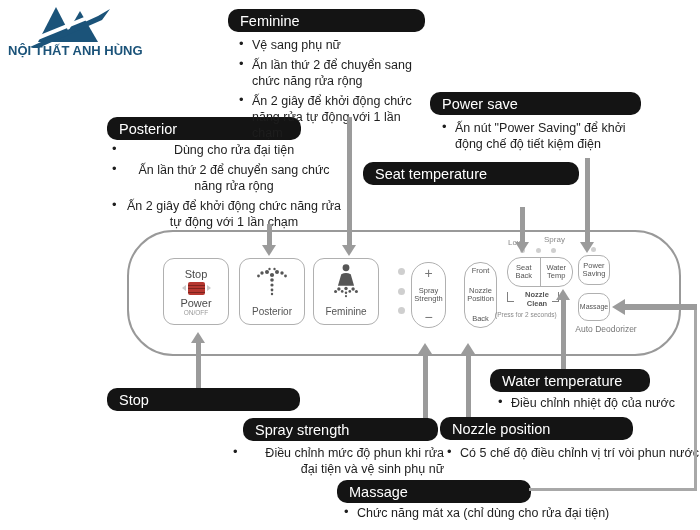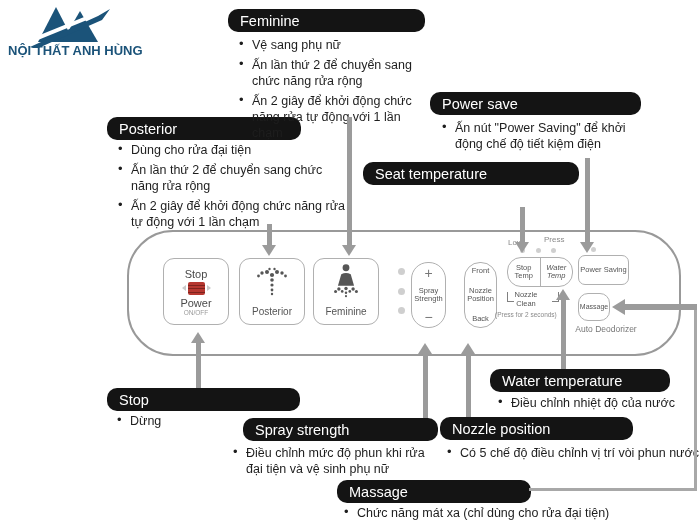--- a/index.html
+++ b/index.html
@@ -93,45 +93,44 @@
     <div class="logo-text">NỘI THẤT ANH HÙNG</div>
   </div>
 
   <div class="callout-title" style="left:228px; top:9px;  width:197px;">Feminine</div>
   <div class="callout-title" style="left:107px; top:117px; width:194px;">Posterior</div>
   <div class="callout-title" style="left:430px; top:92px; width:211px;">Power save</div>
   <div class="callout-title" style="left:363px; top:162px; width:216px;">Seat temperature</div>
   <div class="callout-title" style="left:107px; top:388px; width:193px;">Stop</div>
   <div class="callout-title" style="left:243px; top:418px; width:195px;">Spray strength</div>
   <div class="callout-title" style="left:440px; top:417px; width:193px;">Nozzle position</div>
-  <div class="callout-title" style="left:490px; top:369px; width:180px;">Water temperature</div>
+  <div class="callout-title" style="left:490px; top:369px; width:160px;">Water temperature</div>
   <div class="callout-title" style="left:337px; top:480px; width:194px;">Massage</div>
 
   <ul class="bullets" style="left:238px; top:37px; width:192px;">
     <li class="nowrap">Vệ sang phụ nữ</li>
     <li>Ấn lần thứ 2 để chuyển sang chức năng rửa rộng</li>
     <li>Ấn 2 giây để khởi động chức năng rửa tự động với 1 lần chạm</li>
   </ul>
 
-  <ul class="bullets" style="left:117px; top:142px; width:232px;">
+  <ul class="bullets" style="left:111px; top:142px; width:232px;text-align:center;">
     <li class="nowrap">Dùng cho rửa đại tiện</li>
     <li>Ấn lần thứ 2 để chuyển sang chức năng rửa rộng</li>
     <li>Ấn 2 giây để khởi động chức năng rửa tự động với 1 lần chạm</li>
   </ul>
 
   <ul class="bullets" style="left:441px; top:120px; width:214px;">
     <li>Ấn nút "Power Saving" để khởi động chế độ tiết kiệm điện</li>
   </ul>
 
 
   <ul class="bullets wide-gap" style="left:116px; top:413px;">
-    <li class="nowrap">Dừng</li>
-  </ul>
-
-  <ul class="bullets" style="left:232px; top:445px; width:212px;">
+  </ul>
+
+  <ul class="bullets" style="left:232px; top:445px; width:212px;text-align:right;">
     <li>Điều chỉnh mức độ phun khi rửa đại tiện và vệ sinh phụ nữ</li>
   </ul>
 
   <ul class="bullets" style="left:446px; top:445px;">
     <li class="nowrap">Có 5 chế độ điều chỉnh vị trí vòi phun nước</li>
   </ul>
 
   <ul class="bullets" style="left:343px; top:505px;">
     <li class="nowrap">Chức năng mát xa (chỉ dùng cho rửa đại tiện)</li>
   </ul>
@@ -199,35 +198,35 @@
     <span class="plusminus">−</span>
   </div>
 
   <div class="btn btn-pill" style="left:464px; width:33px; border-radius:16px;text-align:center;">
     <span class="tiny">Front</span>
     <span class="tiny" style="width:30px;">Nozzle Position</span>
     <span class="tiny">Back</span>
   </div>
 
   <span class="scale-label" style="left:508px; top:238px;">Low</span>
-  <span class="scale-label" style="left:544px; top:235px;">Press</span>
+  <span class="scale-label" style="left:544px; top:235px;">Spray</span>
   <span class="led" style="left:520px; top:248px; width:5px; height:5px;"></span>
   <span class="led" style="left:536px; top:248px; width:5px; height:5px;"></span>
   <span class="led" style="left:551px; top:248px; width:5px; height:5px;"></span>
   <span class="led" style="left:591px; top:247px; width:5px; height:5px;"></span>
 
   <div style="position:absolute; left:507px; top:257px; width:66px; height:30px; border:1.5px solid #b0b0b0; border-radius:14px; background:#fff; display:flex;">
-    <div class="tiny" style="flex:1; display:flex; align-items:center; justify-content:center; text-align:center;">Stop Temp</div>
-    <div class="tiny" style="flex:1; display:flex; align-items:center; justify-content:center; text-align:center; border-left:1.5px solid #b0b0b0;font-style:italic;">Water Temp</div>
-  </div>
-
-  <div class="btn btn-small" style="left:578px; top:255px; width:51px; height:30px;border-radius:7px;">Power Saving</div>
+    <div class="tiny" style="flex:1; display:flex; align-items:center; justify-content:center; text-align:center;">Seat Back</div>
+    <div class="tiny" style="flex:1; display:flex; align-items:center; justify-content:center; text-align:center; border-left:1.5px solid #b0b0b0;">Water Temp</div>
+  </div>
+
+  <div class="btn btn-small" style="left:578px; top:255px; width:32px; height:30px;">Power Saving</div>
 
   <span class="bracket-l" style="left:507px; top:292px;"></span>
-  <div class="tiny" style="position:absolute; left:505px; top:291px; width:42px; text-align:center;">Nozzle Clean</div>
+  <div class="tiny" style="position:absolute; left:516px; top:291px; width:42px; text-align:center;font-weight:bold;">Nozzle Clean</div>
   <span class="bracket-r" style="left:552px; top:292px;"></span>
   <div class="note" style="left:495px; top:311px;">(Press for 2 seconds)</div>
 
   <div class="btn btn-small" style="left:578px; top:293px; width:32px; height:28px; font-size:7px;">Massage</div>
 
   <div style="position:absolute; left:560px; top:324px; width:92px; font-size:8.5px; color:#777; text-align:center;">Auto Deodorizer</div>
 
   <div class="shaft" style="left:267px; top:224px; width:5px; height:22px;"></div>
   <div class="head-down" style="left:262px; top:245px;"></div>
 

